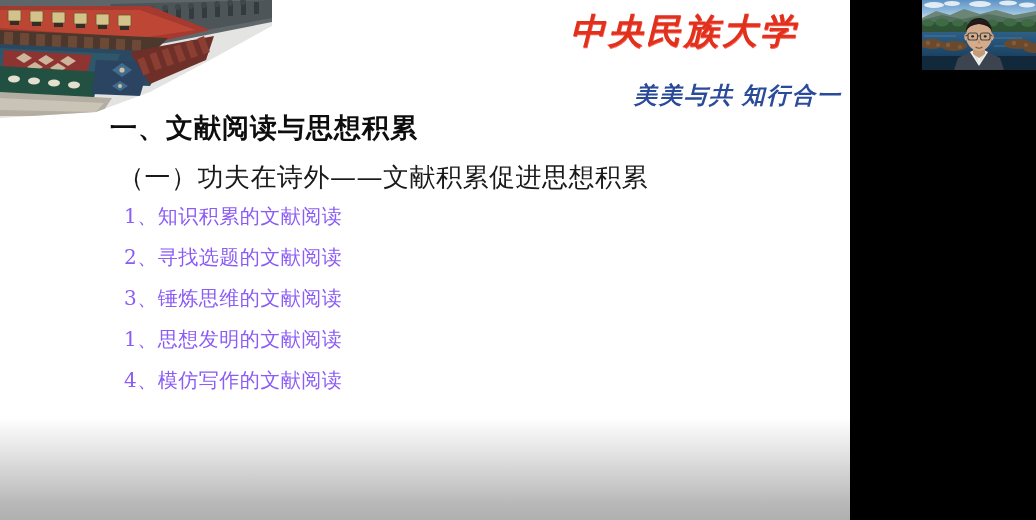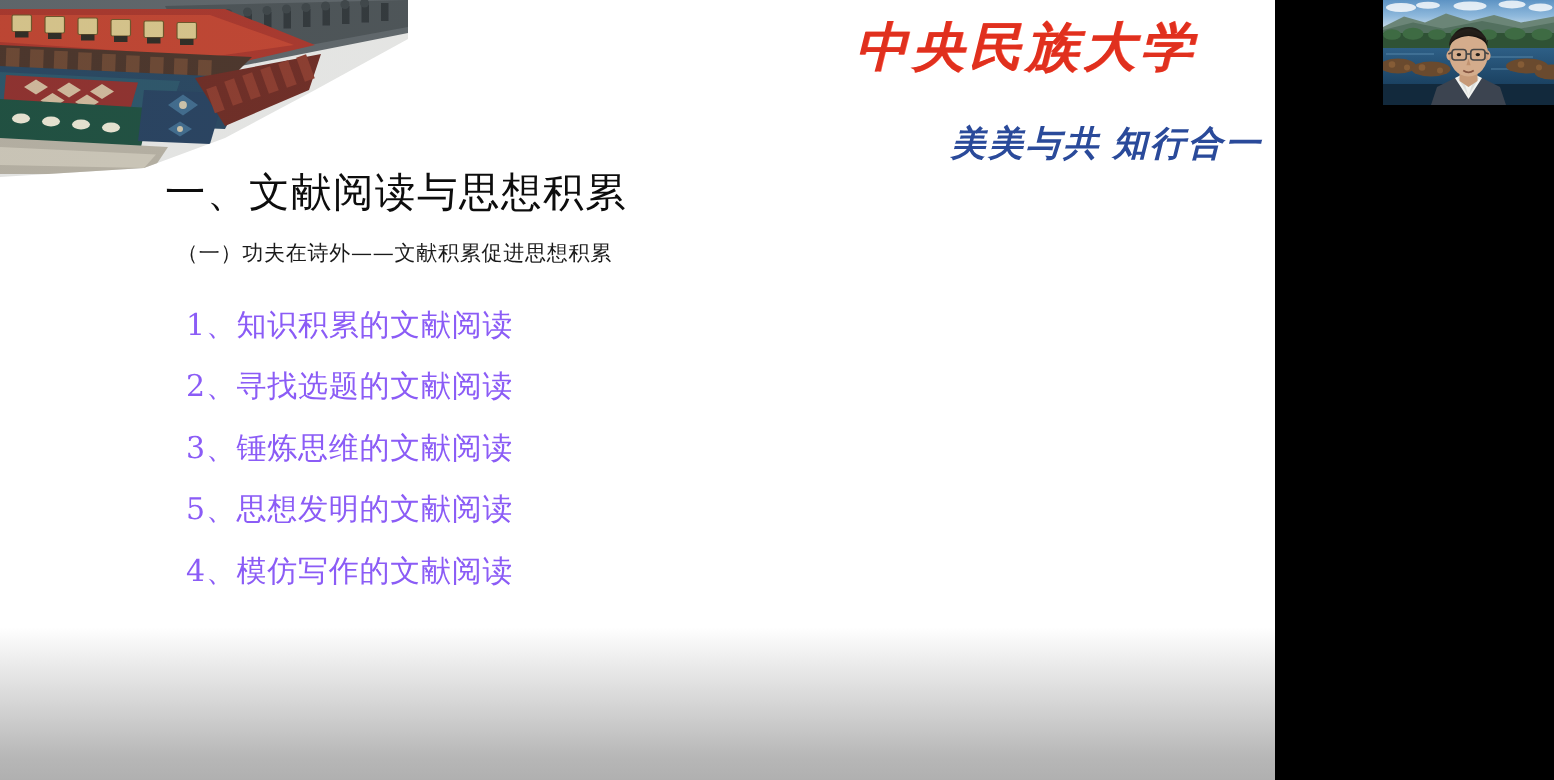--- a/index.html
+++ b/index.html
@@ -65,29 +65,29 @@
     letter-spacing:2px;
     color:#2a4a9a;
     white-space:nowrap;
     margin-top:28px;
   }
 
   
   #slide-title {
     position:absolute; left:110px; top:110px;
     font-family:"DejaVu Sans", sans-serif;
-    font-size:27px; font-weight:normal;
+    font-size:27px; font-weight:bold;
     color:#0d0d0d;
     letter-spacing:1px;
     white-space:nowrap;
   }
   #slide-subtitle {
     position:absolute; left:118px; top:160px;
     font-family:"DejaVu Serif", serif;
-    font-size:14px; font-weight:normal;
+    font-size:26px; font-weight:normal;
     color:#1a1a1a;
     letter-spacing:0.5px;
     white-space:nowrap;
   }
   #bullet-list {
     position:absolute; left:124px; top:201px;
     width:600px;
   }
   .bullet-row {
     font-family:"DejaVu Serif", serif;
@@ -253,21 +253,21 @@
     </div>
 
     <div id="slide-title">一、文献阅读与思想积累</div>
 
     <div id="slide-subtitle">（一）功夫在诗外——文献积累促进思想积累</div>
 
     <div id="bullet-list">
       <div class="bullet-row">1、知识积累的文献阅读</div>
       <div class="bullet-row">2、寻找选题的文献阅读</div>
       <div class="bullet-row">3、锤炼思维的文献阅读</div>
-      <div class="bullet-row">5、思想发明的文献阅读</div>
+      <div class="bullet-row">1、思想发明的文献阅读</div>
       <div class="bullet-row">4、模仿写作的文献阅读</div>
     </div>
   </div>
 
   <div id="video-panel">
 
     <div id="video-feed">
       <svg viewBox="0 0 114 70" preserveAspectRatio="none">
         <defs>
           <linearGradient id="skyG" x1="0" y1="0" x2="0" y2="1">

